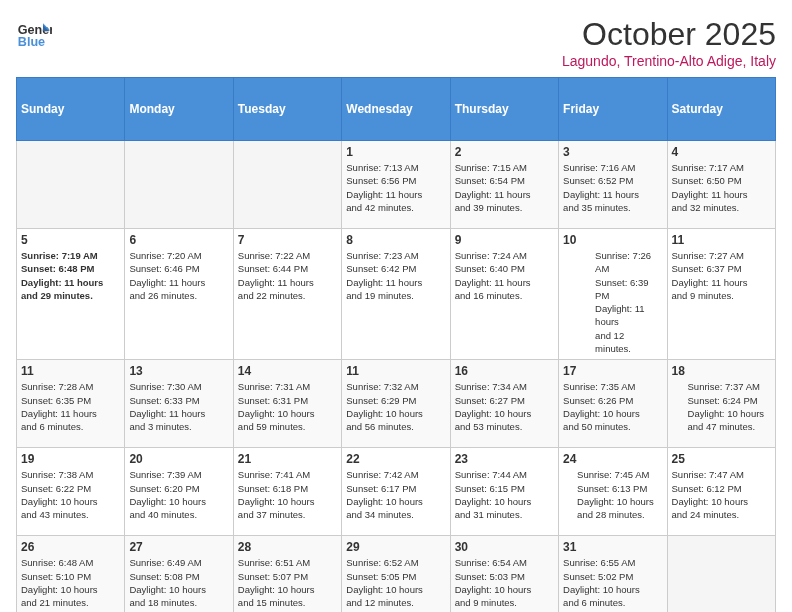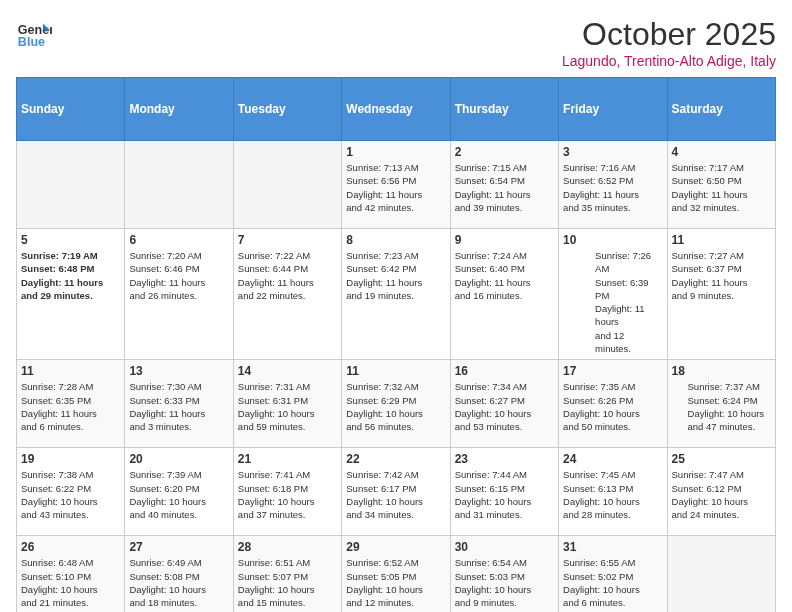--- a/index.html
+++ b/index.html
@@ -272,21 +272,21 @@
         </td>
         <td>
           <span class="day-number">23</span>
           <div class="day-info" style="white-space: pre-line;">Sunrise: 7:44 AM
 Sunset: 6:15 PM
 Daylight: 10 hours
 and 31 minutes.</div>
         </td>
         <td>
           <span class="day-number">24</span>
-          <div class="day-info" style="white-space: pre-line;">Sunrise: 7:45 AM
+          <div class="day-info" style="white-space: pre-line; margin-left: 14px;">Sunrise: 7:45 AM
 Sunset: 6:13 PM
 Daylight: 10 hours
 and 28 minutes.</div>
         </td>
         <td>
           <span class="day-number">25</span>
           <div class="day-info" style="white-space: pre-line;">Sunrise: 7:47 AM
 Sunset: 6:12 PM
 Daylight: 10 hours
 and 24 minutes.</div>

